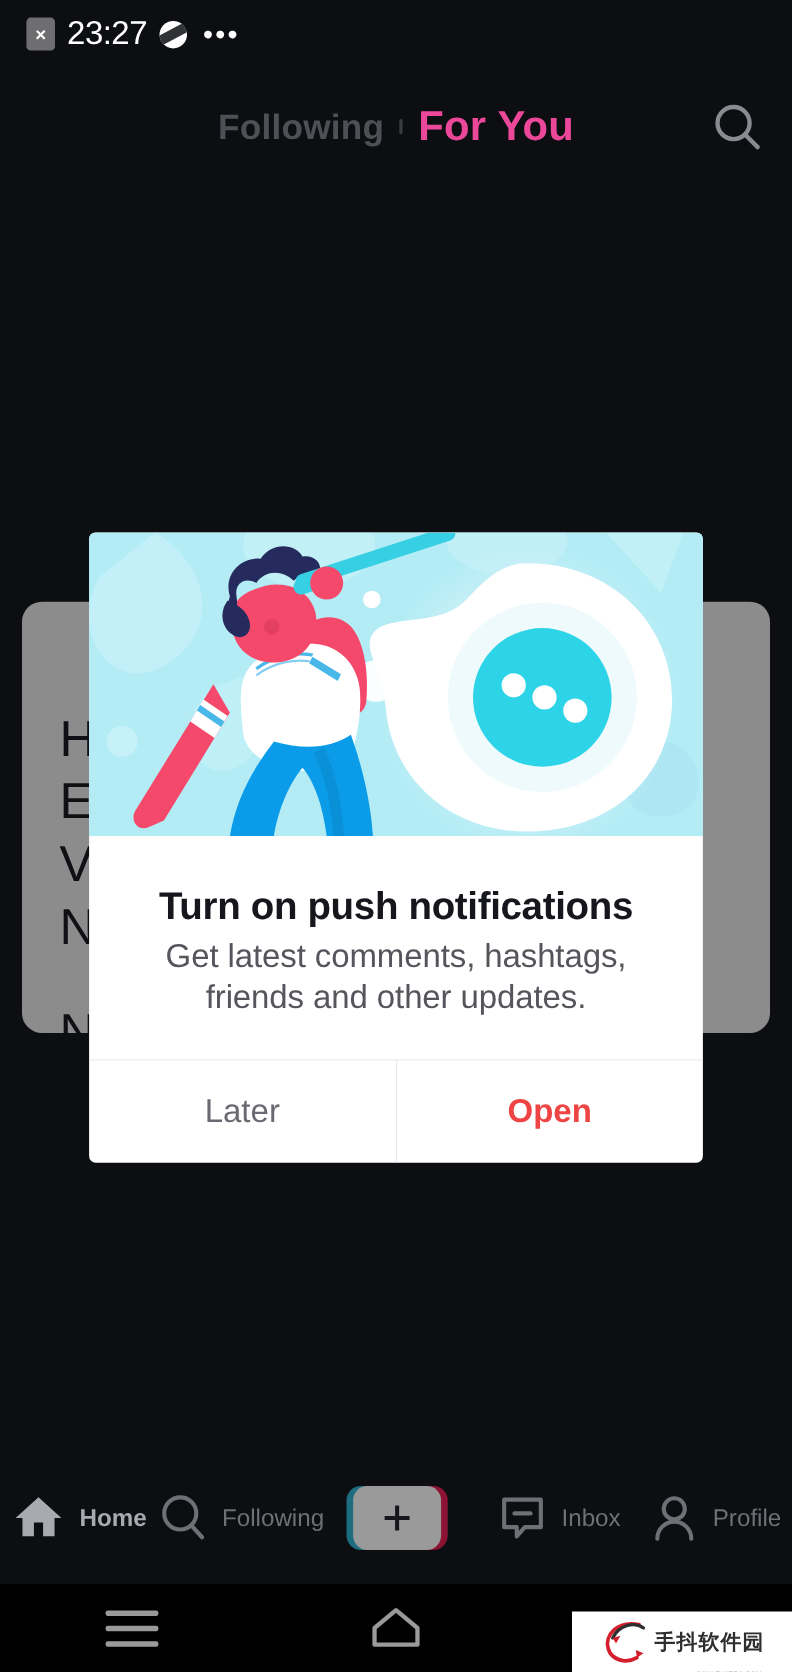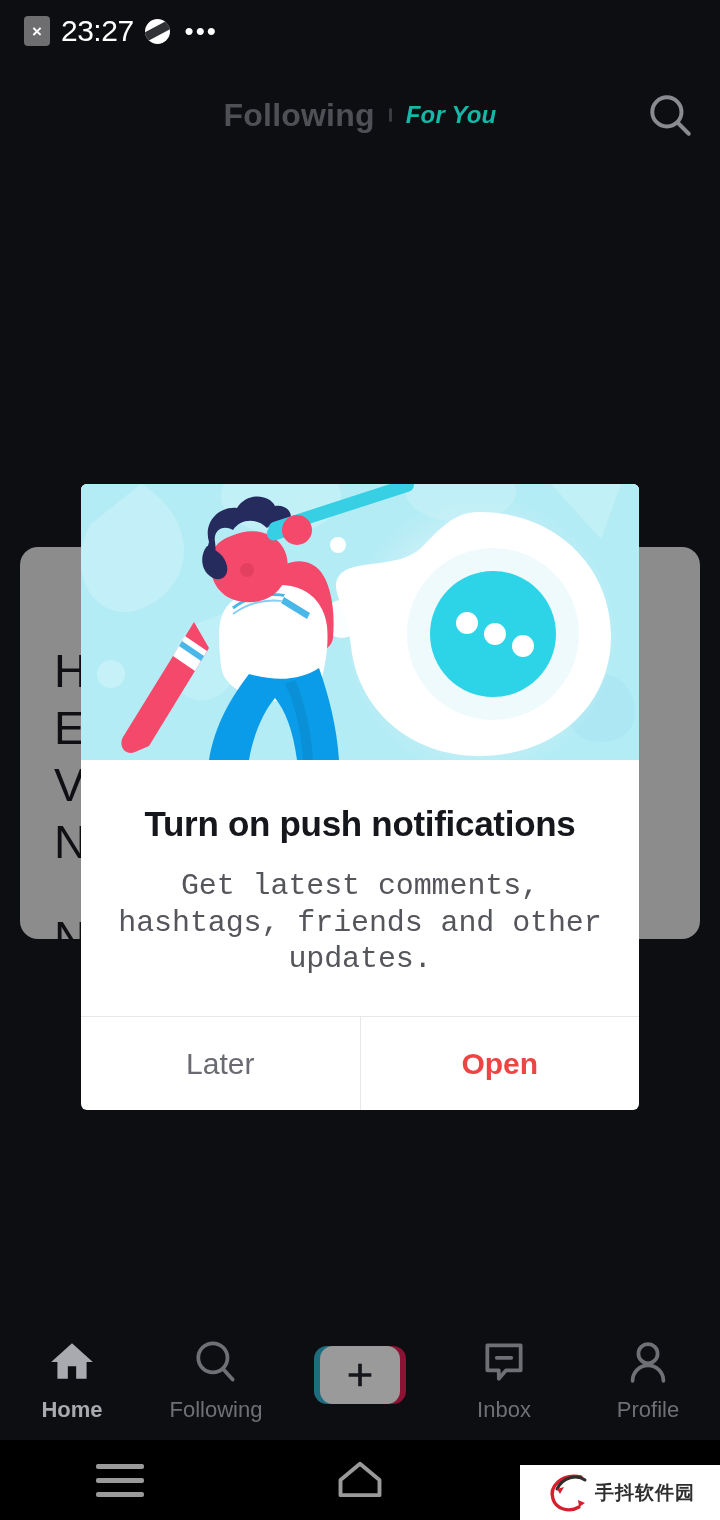--- a/index.html
+++ b/index.html
@@ -59,21 +59,21 @@
 
   
   .topnav {
     position:absolute; top:82px; left:0; width:720px; height:66px;
     display:flex; align-items:center; justify-content:center;
     z-index:30;
   }
   .tabs { display:flex; align-items:center; gap:14px; }
   .tab-following { color:#4f5055; font-size:32px; font-weight:700; letter-spacing:.2px; }
   .tab-sep { width:3px; height:14px; background:#3a3b40; border-radius:2px; }
-  .tab-foryou { color:#14b8a6; font-size:24px; font-weight:bold; letter-spacing:.2px;font-style:italic; }
+  .tab-foryou { color:#ec4899; font-size:38px; font-weight:bold; letter-spacing:.2px; }
   .search-btn {
     position:absolute; right:22px; top:50%; transform:translateY(-50%);
     width:56px; height:56px; display:flex; align-items:center; justify-content:center;
   }
 
   
   .bg-card {
     position:absolute; left:20px; top:547px; width:680px; height:392px;
     background:#8c8c8c; border-radius:18px;
     z-index:5; overflow:hidden;
@@ -92,41 +92,41 @@
     position:relative; width:558px; height:276px;
     background:#b4ecf5; overflow:hidden;
   }
   .art-svg { display:block; width:558px; height:276px; }
   .dlg-body { padding:44px 30px 38px; text-align:center; }
   .dlg-title {
     font-size:35px; font-weight:bold; color:#16171d;
     letter-spacing:-0.3px; line-height:1.15;
   }
   .dlg-desc {
-    margin-top:24px; font-size:30px; color:#55565c;
-    line-height:1.22; letter-spacing:-0.1px;font-family:Liberation Mono, monospace;
+    margin-top:8px; font-size:30px; color:#55565c;
+    line-height:1.22; letter-spacing:-0.1px;
   }
   .dlg-actions {
     display:flex; border-top:1px solid #e8e8ea; height:94px;
   }
   .dlg-btn {
     flex:1; display:flex; align-items:center; justify-content:center;
     font-size:30px; cursor:pointer;
   }
   .dlg-btn.later { color:#6a6b72; font-weight:400; border-right:1px solid #e8e8ea; }
   .dlg-btn.open  { color:#ef4444; font-weight:bold; }
 
   
   .bottomnav {
     position:absolute; left:0; bottom:80px; width:720px; height:120px;
     display:flex; align-items:center; z-index:30;
     background:#0d0e12;
   }
   .bn-item {
-    flex:1; display:flex; flex-direction:column;
+    flex:1; display:flex; flex-direction:row;
     align-items:center; justify-content:center; gap:10px;
   }
   .bn-label { font-size:22px; color:#6f7075; }
   .bn-label.active { color:#a9aab0; font-weight:bold; }
   .plus-wrap { position:relative; width:92px; height:58px; }
   .plus-l, .plus-r {
     position:absolute; top:0; width:80px; height:58px; border-radius:13px;
   }
   .plus-l { left:0; background:#1d6d7e; }
   .plus-r { right:0; background:#8d1335; }

